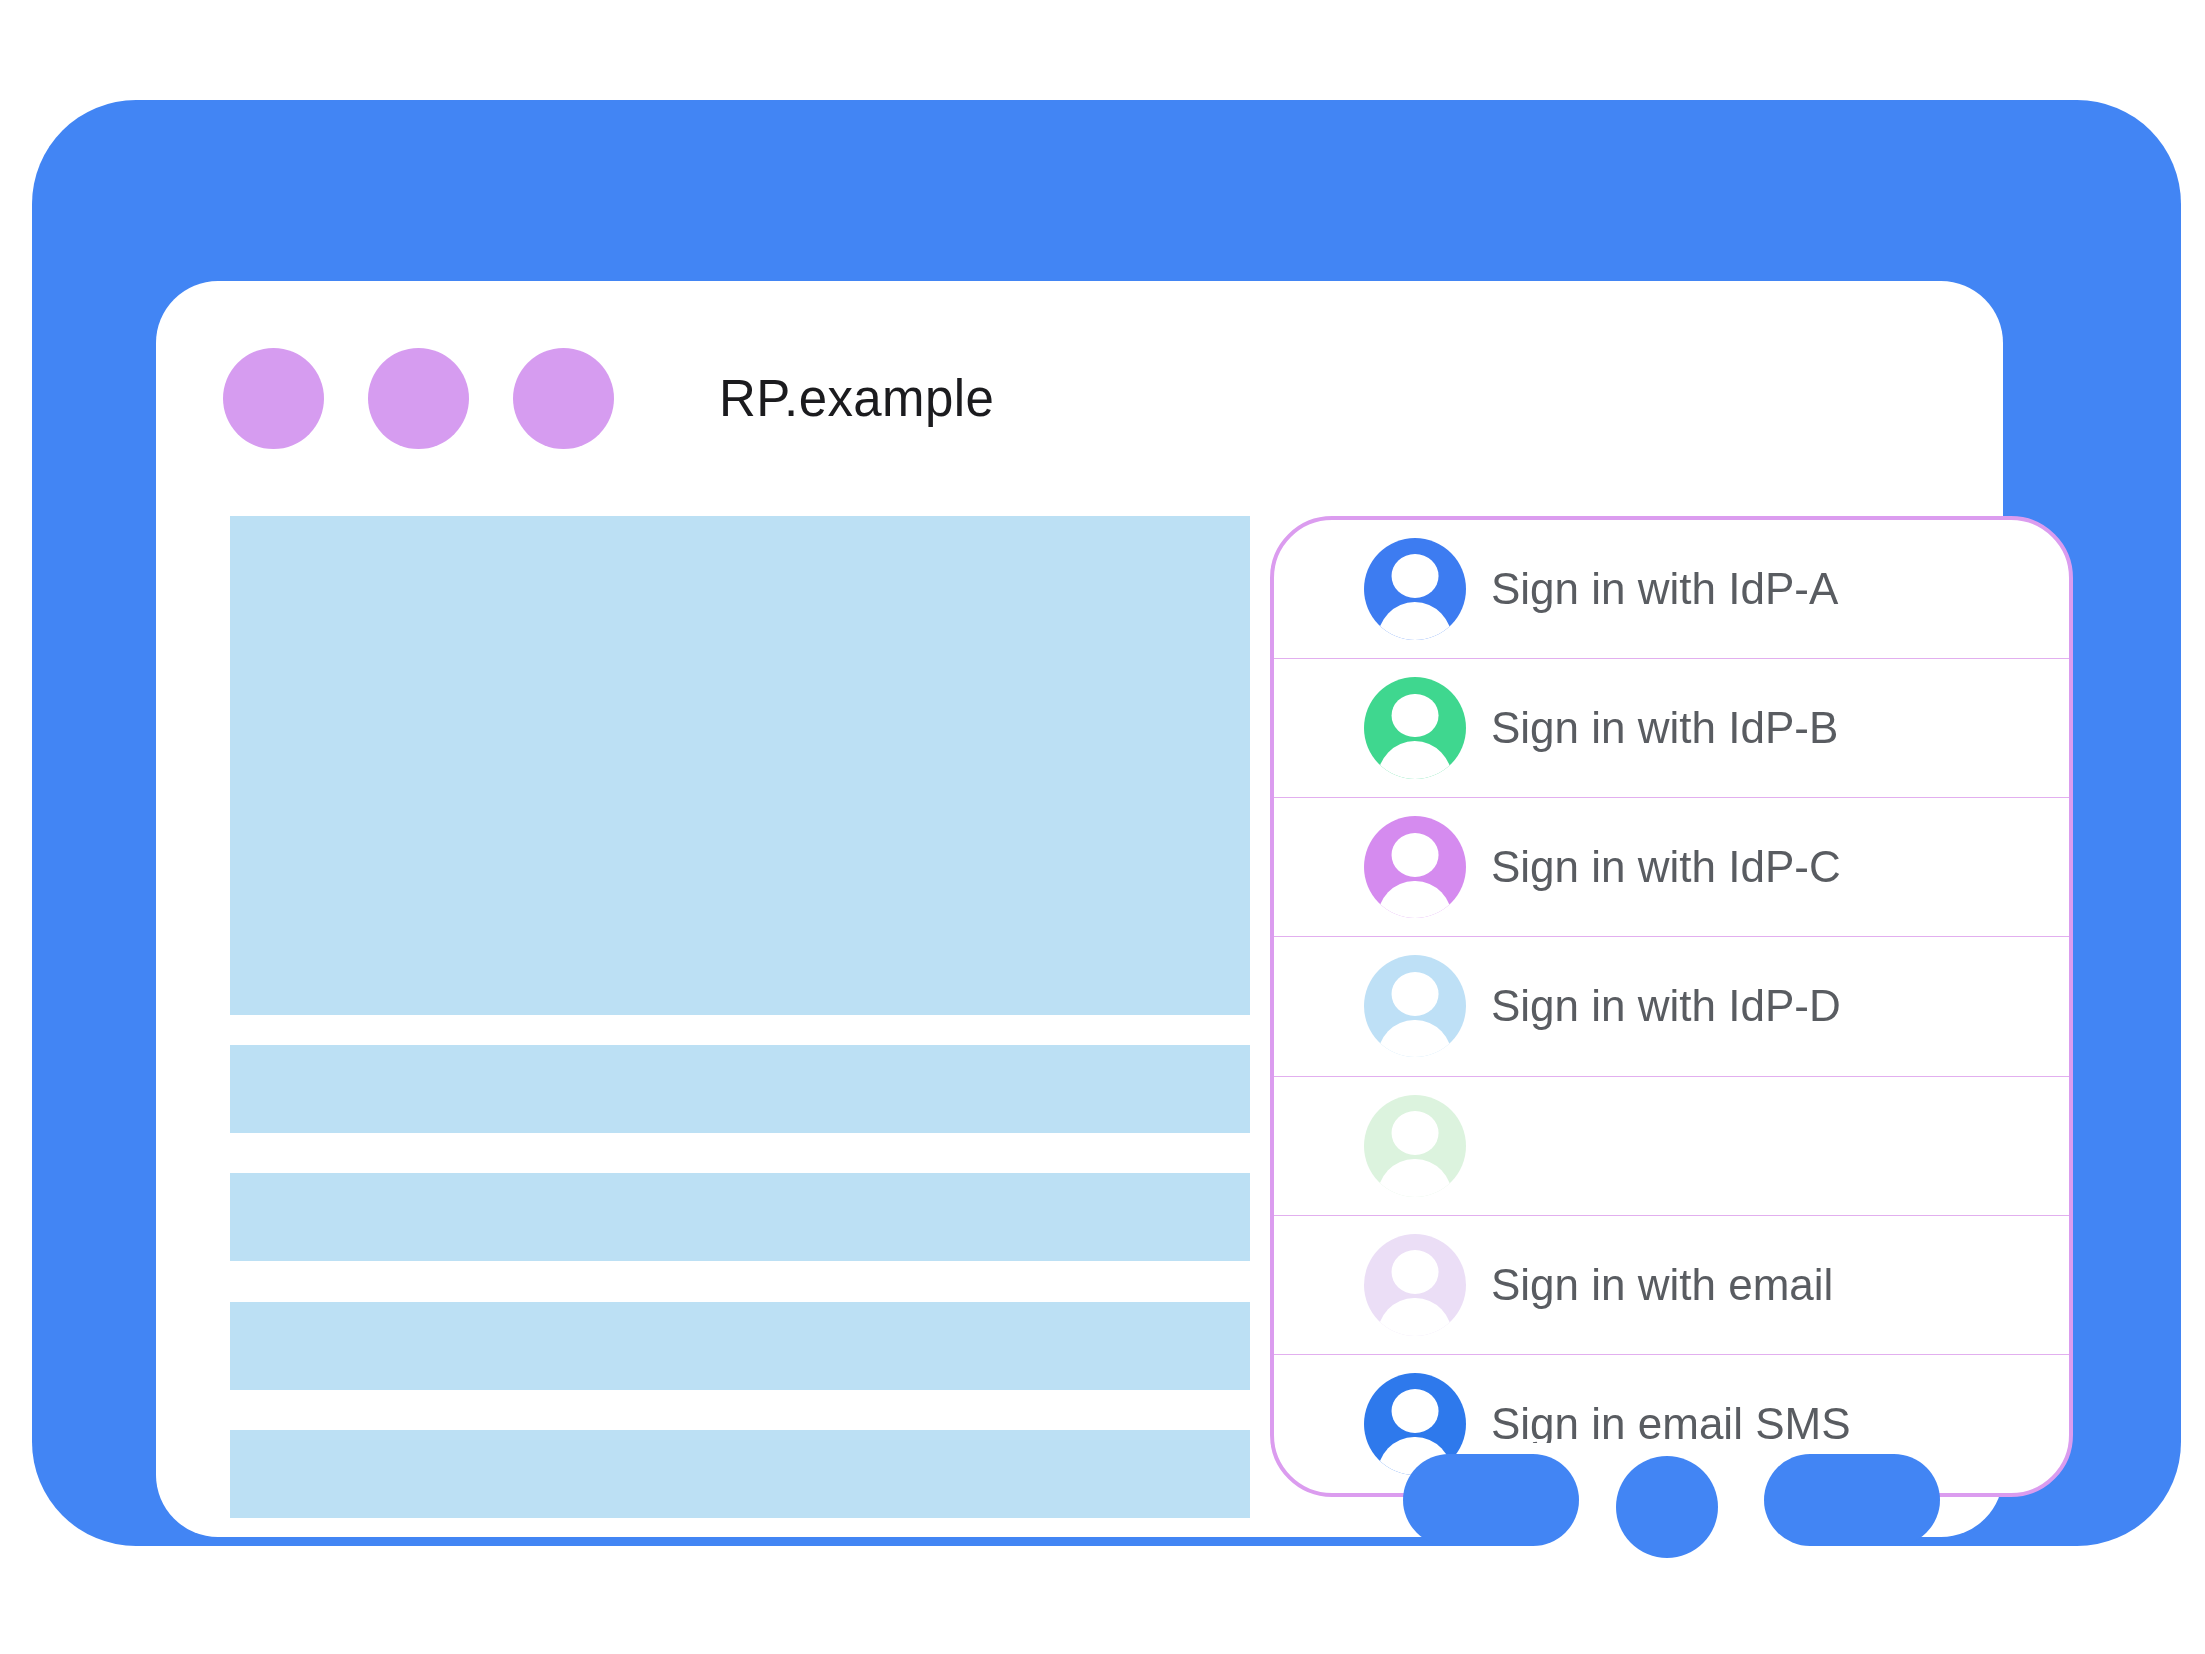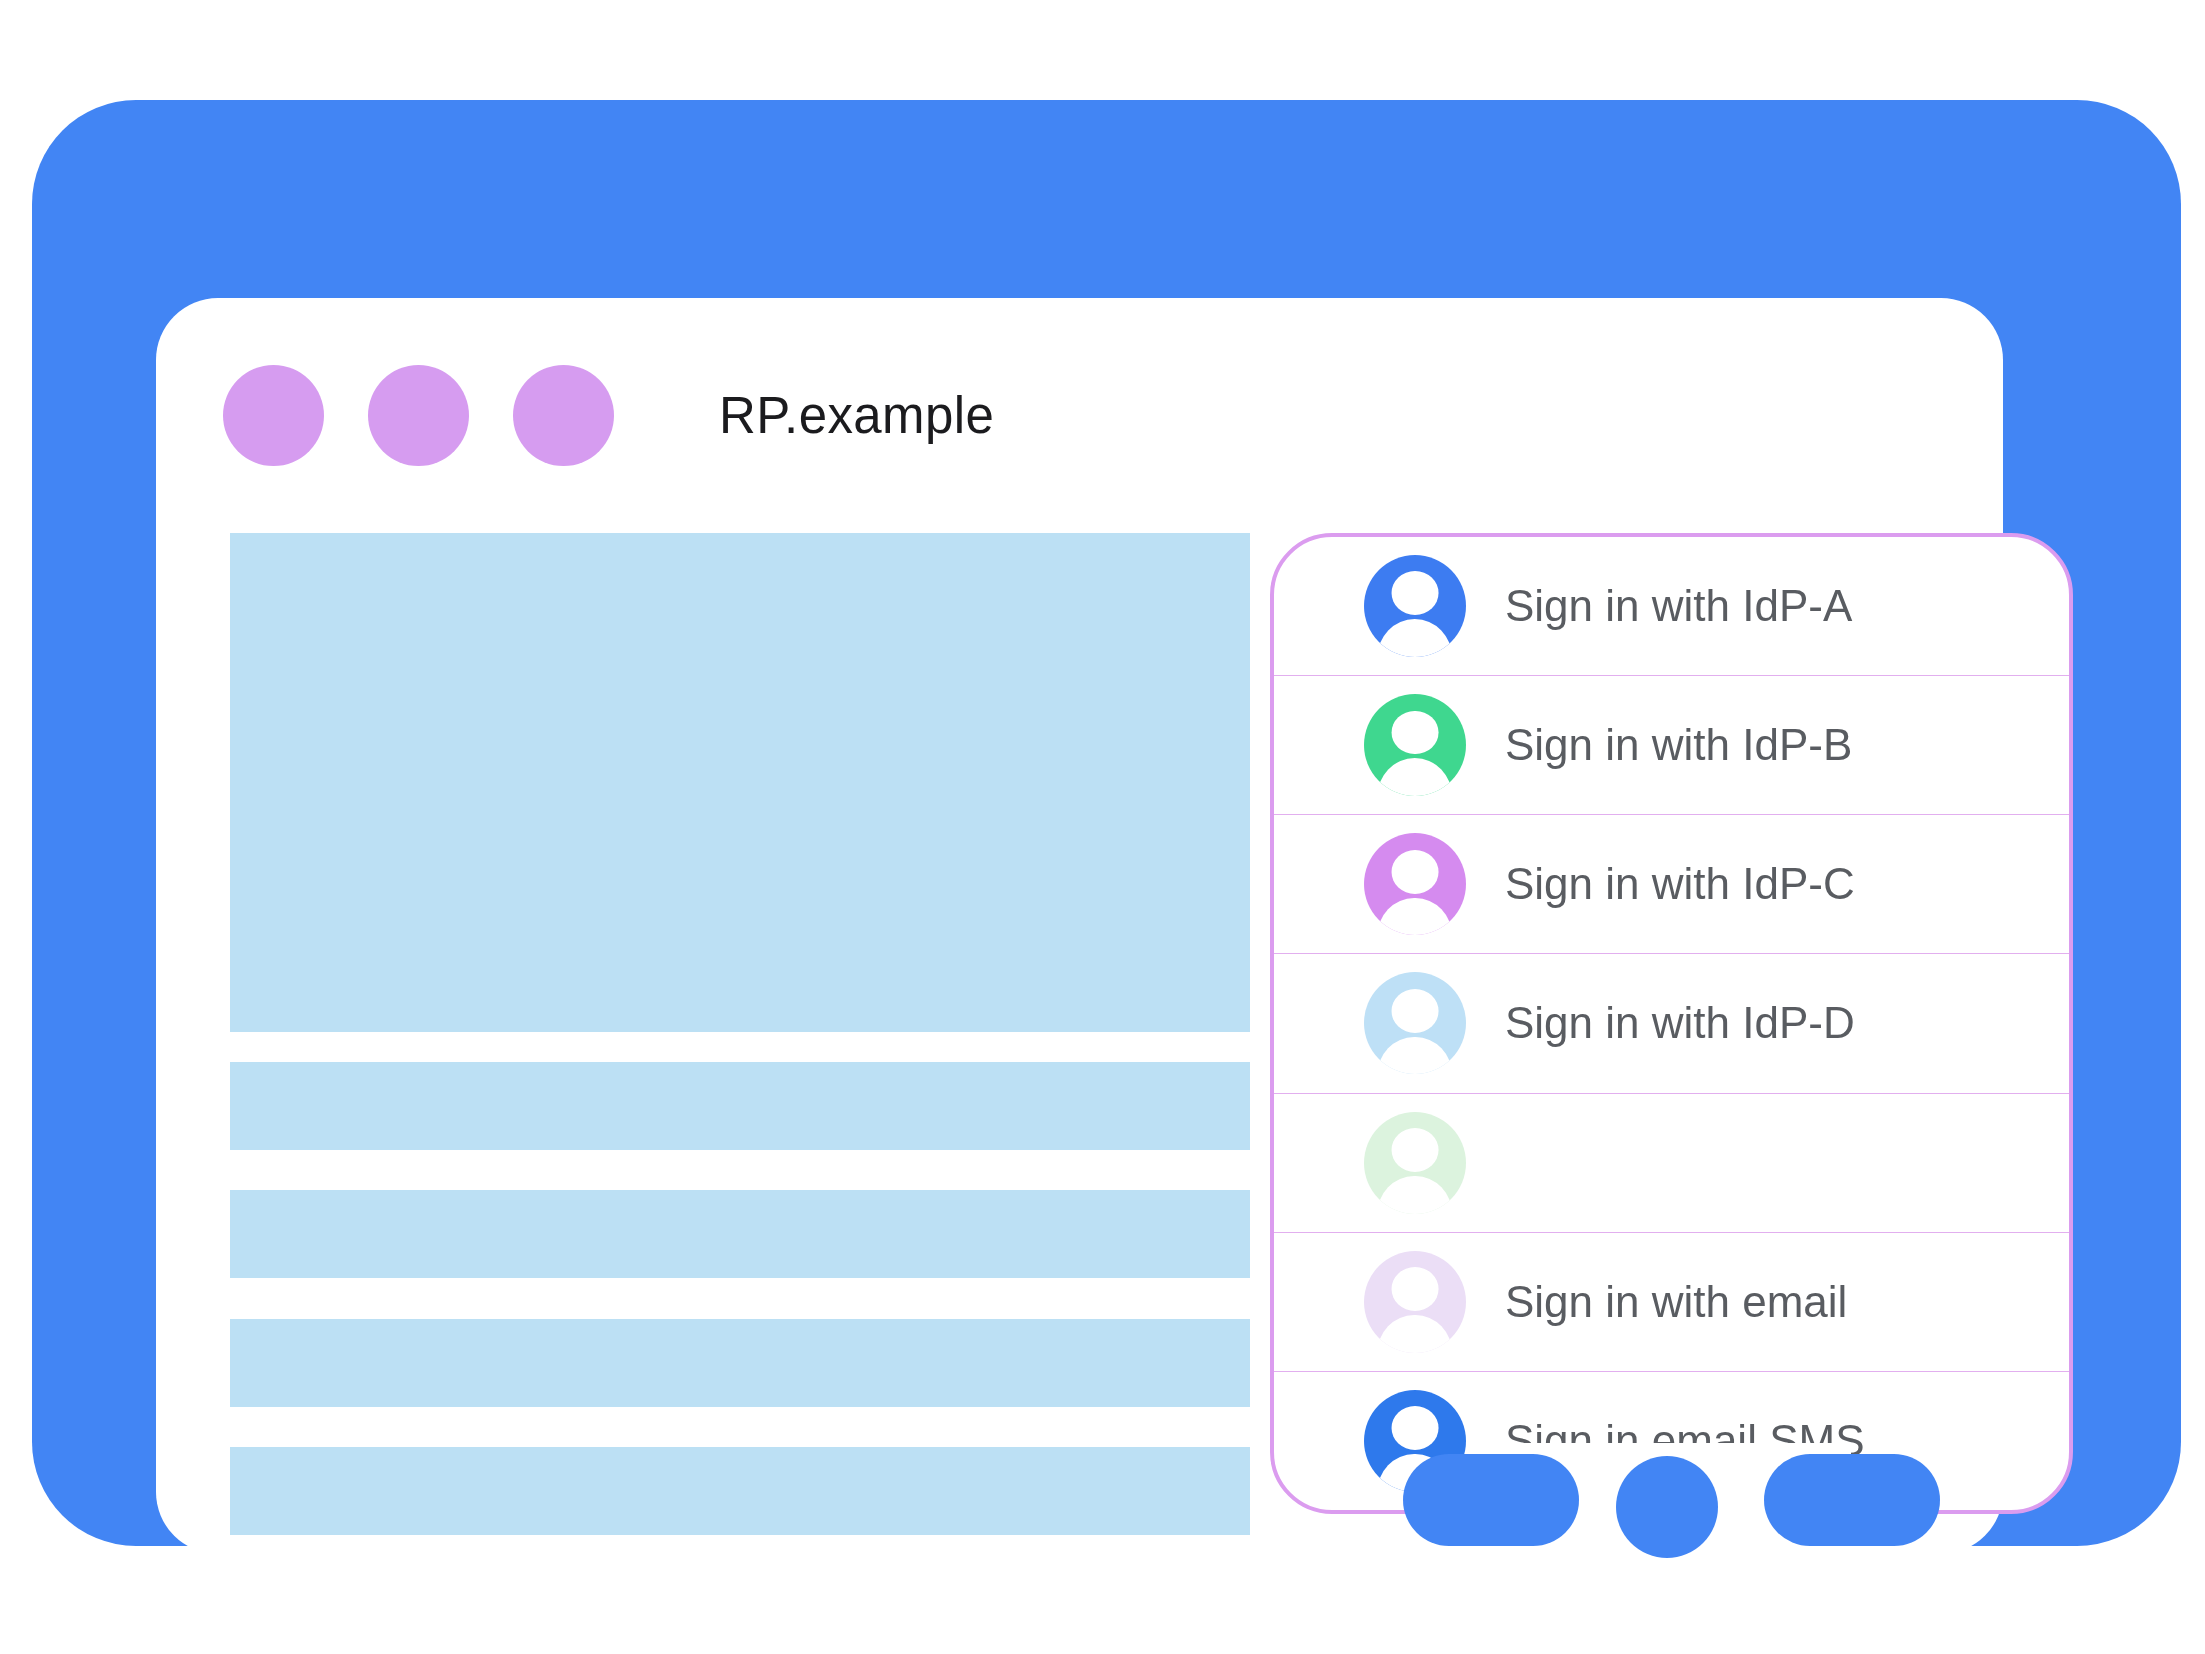--- a/index.html
+++ b/index.html
@@ -6,21 +6,21 @@
   body{
     width:2206px;height:1654px;position:relative;background:#ffffff;
     font-family:"Liberation Sans",sans-serif;overflow:hidden;
   }
   
   .frame{
     position:absolute;left:32px;top:100px;width:2149px;height:1446px;
     background:#4285F4;border-radius:104px;
   }
   .screen{
-    position:absolute;left:124px;top:198px;width:1847px;height:1256px;
+    position:absolute;left:124px;top:181px;width:1847px;height:1256px;
     background:#ffffff;border-radius:62px;
   }
   
   .titlebar{
     position:absolute;left:67px;top:0;height:235px;
     display:flex;align-items:center;gap:44px;
   }
   .dot{width:101px;height:101px;border-radius:50%;background:#D69CF0;flex:none;}
   .title{
     margin-left:61px;font-size:51px;color:#1B1B1E;font-weight:400;
@@ -52,21 +52,21 @@
     overflow:hidden;background:var(--c,#3D7CF1);flex:none;
   }
   .avatar::before{ 
     content:"";position:absolute;left:50%;top:16%;transform:translateX(-50%);
     width:46%;height:43%;background:#fff;border-radius:50%;
   }
   .avatar::after{ 
     content:"";position:absolute;left:50%;top:63%;transform:translateX(-50%);
     width:74%;height:62%;background:#fff;border-radius:50% 50% 50% 50% / 62% 62% 40% 40%;
   }
-  .row-label{font-size:44px;font-weight:500;color:#595C61;white-space:nowrap;margin-left:14px;}
+  .row-label{font-size:44px;font-weight:500;color:#595C61;white-space:nowrap;}
   
   .bar-gap{position:absolute;left:1493px;top:1443px;width:358px;height:118px;background:#ffffff;}
   .bar-cap{position:absolute;top:1454px;width:176px;height:92px;background:#4285F4;border-radius:46px;}
   .bar-cap.left{left:1403px;}
   .bar-cap.right{left:1764px;}
   .home{
     position:absolute;left:1616px;top:1456px;width:102px;height:102px;
     border-radius:50%;background:#4285F4;cursor:pointer;
   }
 </style>

